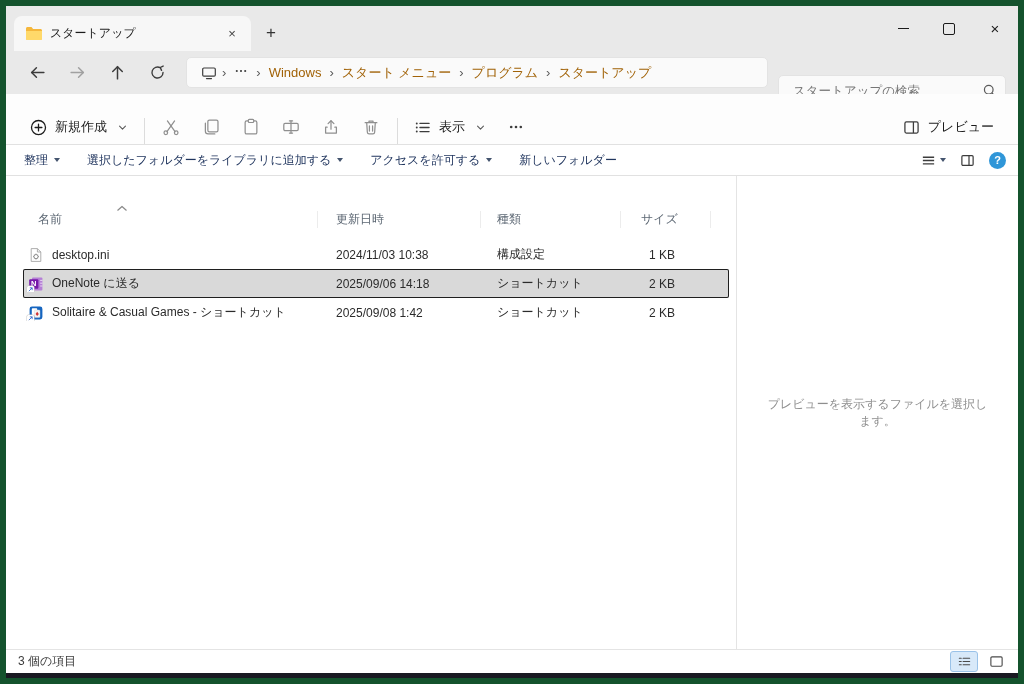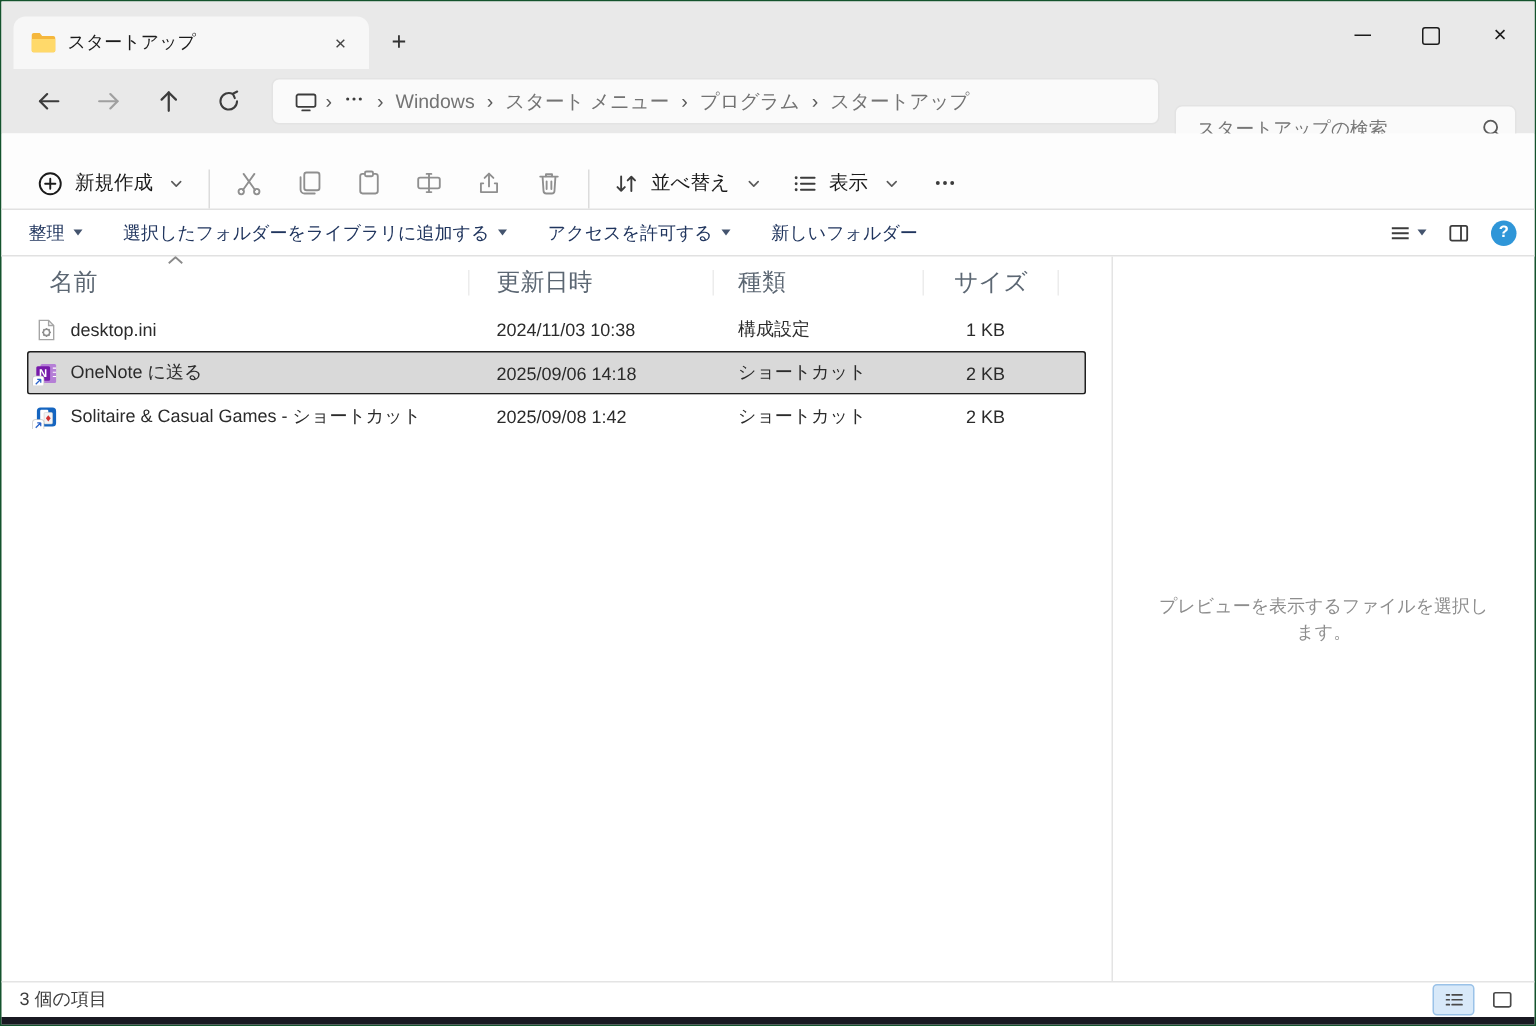--- a/index.html
+++ b/index.html
@@ -1,18 +1,18 @@
 <!DOCTYPE html>
 <html><head>
 <meta charset="utf-8">
 <style>
   html,body{margin:0;padding:0;}
   body{width:1024px;height:684px;overflow:hidden;background:#fff;color:#1b1b1b;
        font-family:"Liberation Sans","DejaVu Sans",sans-serif;font-size:13px;}
-  .window{width:1024px;height:684px;box-sizing:border-box;border:1px solid #14532d;
+  .window{width:1024px;height:684px;box-sizing:border-box;border:6px solid #14532d;
           display:flex;flex-direction:column;background:#fff;}
 
   
   .titlebar{height:45px;flex:0 0 45px;background:#e9e9e9;display:flex;align-items:flex-end;position:relative;}
   .tab{width:237px;height:35px;margin-left:8px;background:#f7f7f7;border-radius:8px 8px 0 0;
        display:flex;align-items:center;gap:8px;padding:0 8px 0 12px;box-sizing:border-box;}
   .tab-title{font-size:12px;flex:1;white-space:nowrap;overflow:hidden;}
   .tab-close{width:22px;height:22px;border-radius:4px;display:flex;align-items:center;justify-content:center;
              font-size:13px;color:#444;}
   .newtab{width:28px;height:28px;margin:0 0 4px 6px;display:flex;align-items:center;justify-content:center;
@@ -22,21 +22,21 @@
   .minline{width:11px;height:1px;background:#1b1b1b;display:block;}
   .maxbox{width:10px;height:10px;border:1px solid #1b1b1b;border-radius:2px;display:block;}
 
   
   .navbar{height:43px;flex:0 0 43px;background:#e9e9e9;display:flex;align-items:center;padding:0 12px 0 14px;}
   .navbtn{width:34px;height:32px;display:flex;align-items:center;justify-content:center;color:#3c3c3c;
           border-radius:5px;flex:0 0 34px;margin-right:6px;}
   .navbtn.disabled{color:#a0a0a0;}
   .breadcrumb-box{flex:1;height:31px;background:#fafafa;border:1px solid #e3e3e3;border-radius:5px;margin-left:6px;
           display:flex;align-items:center;padding:0 10px;white-space:nowrap;overflow:hidden;box-sizing:border-box;}
-  .crumb{padding:2px 7px;border-radius:3px;color:#737373;font-size:13px;}
+  .crumb{padding:2px 7px;border-radius:3px;color:#a16207;font-size:13px;}
   .crumb-sep{color:#5a5a5a;font-size:13px;padding:0 1px;}
   .crumb-icon{display:flex;align-items:center;color:#3c3c3c;padding:0 4px;}
   .search-box{width:228px;height:31px;background:#fafafa;border:1px solid #e3e3e3;border-radius:5px;margin-left:10px;
           display:flex;align-items:center;padding:0 8px 0 12px;box-sizing:border-box;margin-top:36px;}
   .search-box input{flex:1;min-width:0;border:none;outline:none;background:transparent;font:inherit;font-size:12.5px;color:#1b1b1b;}
   .search-box input::placeholder{color:#767676;}
   .search-glyph{display:flex;color:#5a5a5a;}
 
   
   .toolbar{height:51px;flex:0 0 51px;background:#fdfdfd;border-bottom:1px solid #e1e1e1;display:flex;
@@ -57,21 +57,21 @@
   .tri{width:0;height:0;border-left:3.5px solid transparent;border-right:3.5px solid transparent;
        border-top:4px solid #44546e;}
   .cmd-right{margin-left:auto;display:flex;align-items:center;gap:14px;}
   .cmd-iconbtn{display:flex;align-items:center;gap:4px;color:#3c3c3c;}
   .help-circle{width:17px;height:17px;border-radius:50%;background:#2f96d8;color:#fff;font-size:11px;
                font-weight:bold;display:flex;align-items:center;justify-content:center;}
 
   
   .main{flex:1;display:flex;min-height:0;}
   .filepane{flex:1;min-width:0;}
-  .col-headers{display:flex;height:26px;align-items:flex-end;padding-left:18px;font-size:16px;color:#5c6773;position:relative;}
+  .col-headers{display:flex;height:26px;align-items:center;padding-left:18px;font-size:12px;color:#5c6773;position:relative;margin-top:30px;}
   .col{box-sizing:border-box;border-right:1px solid #ececec;height:17px;line-height:17px;white-space:nowrap;}
   .col.name{width:294px;padding-left:14px;}
   .col.date{width:163px;padding-left:18px;}
   .col.type{width:140px;padding-left:16px;}
   .col.size{width:90px;padding-left:20px;}
   .sort-caret{position:absolute;left:110px;top:-1px;display:flex;}
   .rows{margin-top:8px;}
   .row{display:flex;align-items:center;height:29px;margin-left:17px;width:706px;box-sizing:border-box;
        font-size:12px;color:#2b2b2b;border-radius:2px;}
   .row.selected{background:#d9d9d9;box-shadow:inset 0 0 0 1px #1f1f1f;}
@@ -237,34 +237,20 @@
       <svg width="18" height="18" viewBox="0 0 16 16" fill="none" stroke="currentColor" stroke-width="1.1" stroke-linecap="round" stroke-linejoin="round">
           <path d="M2.8 4.2h10.4"></path>
           <path d="M6.2 4V2.8h3.6V4"></path>
           <path d="M4.2 4.4l.55 8.3c.05.85.75 1.5 1.6 1.5h3.3c.85 0 1.55-.65 1.6-1.5l.55-8.3"></path>
           <path d="M6.6 7v4.6M9.4 7v4.6"></path>
         </svg>
     </button>
     <div class="tb-sep"></div>
     <button class="tb-btn">
       <span style="display:flex;color:#3c3c3c;">
-        <svg width="17" height="17" viewBox="0 0 16 16" fill="none" stroke="currentColor" stroke-width="1.2" stroke-linecap="round" stroke-linejoin="round">
-            <path d="M4.8 3.4v9M4.8 12.4L2.5 10.1M4.8 12.4l2.3-2.3"></path>
-            <path d="M11.2 12.6v-9M11.2 3.6L8.9 5.9M11.2 3.6l2.3 2.3"></path>
-          </svg>
-      </span>
-      <span>並べ替え</span>
-      <span class="chev">
-        <svg width="11" height="11" viewBox="0 0 12 12" fill="none" stroke="currentColor" stroke-width="1.2" stroke-linecap="round" stroke-linejoin="round">
-            <path d="M2.8 4.5L6 7.7l3.2-3.2"></path>
-          </svg>
-      </span>
-    </button>
-    <button class="tb-btn">
-      <span style="display:flex;color:#3c3c3c;">
         <svg width="17" height="17" viewBox="0 0 16 16" fill="none" stroke="currentColor" stroke-width="1.2" stroke-linecap="round">
             <path d="M5.6 4.2h8.6M5.6 8h8.6M5.6 11.8h8.6"></path>
             <circle cx="2.6" cy="4.2" r="0.9" fill="currentColor" stroke="none"></circle>
             <circle cx="2.6" cy="8" r="0.9" fill="currentColor" stroke="none"></circle>
             <circle cx="2.6" cy="11.8" r="0.9" fill="currentColor" stroke="none"></circle>
           </svg>
       </span>
       <span>表示</span>
       <span class="chev">
         <svg width="11" height="11" viewBox="0 0 12 12" fill="none" stroke="currentColor" stroke-width="1.2" stroke-linecap="round" stroke-linejoin="round">
@@ -273,20 +259,29 @@
       </span>
     </button>
     <button class="tb-icon dark">
       <svg width="16" height="16" viewBox="0 0 16 16" fill="currentColor">
           <circle cx="3.2" cy="8" r="1.3"></circle>
           <circle cx="8" cy="8" r="1.3"></circle>
           <circle cx="12.8" cy="8" r="1.3"></circle>
         </svg>
     </button>
     <div class="spacer"></div>
+    <button class="tb-btn">
+      <span style="display:flex;color:#3c3c3c;">
+        <svg width="17" height="17" viewBox="0 0 16 16" fill="none" stroke="currentColor" stroke-width="1.2" stroke-linejoin="round">
+            <rect x="1.8" y="2.8" width="12.4" height="10.4" rx="1.4"></rect>
+            <path d="M9.8 2.8v10.4"></path>
+          </svg>
+      </span>
+      <span>プレビュー</span>
+    </button>
   </div>
 
   <div class="commandbar">
     <div class="cmd-item">
       <span>整理</span>
       <span class="tri"></span>
     </div>
     <div class="cmd-item">
       <span>選択したフォルダーをライブラリに追加する</span>
       <span class="tri"></span>

